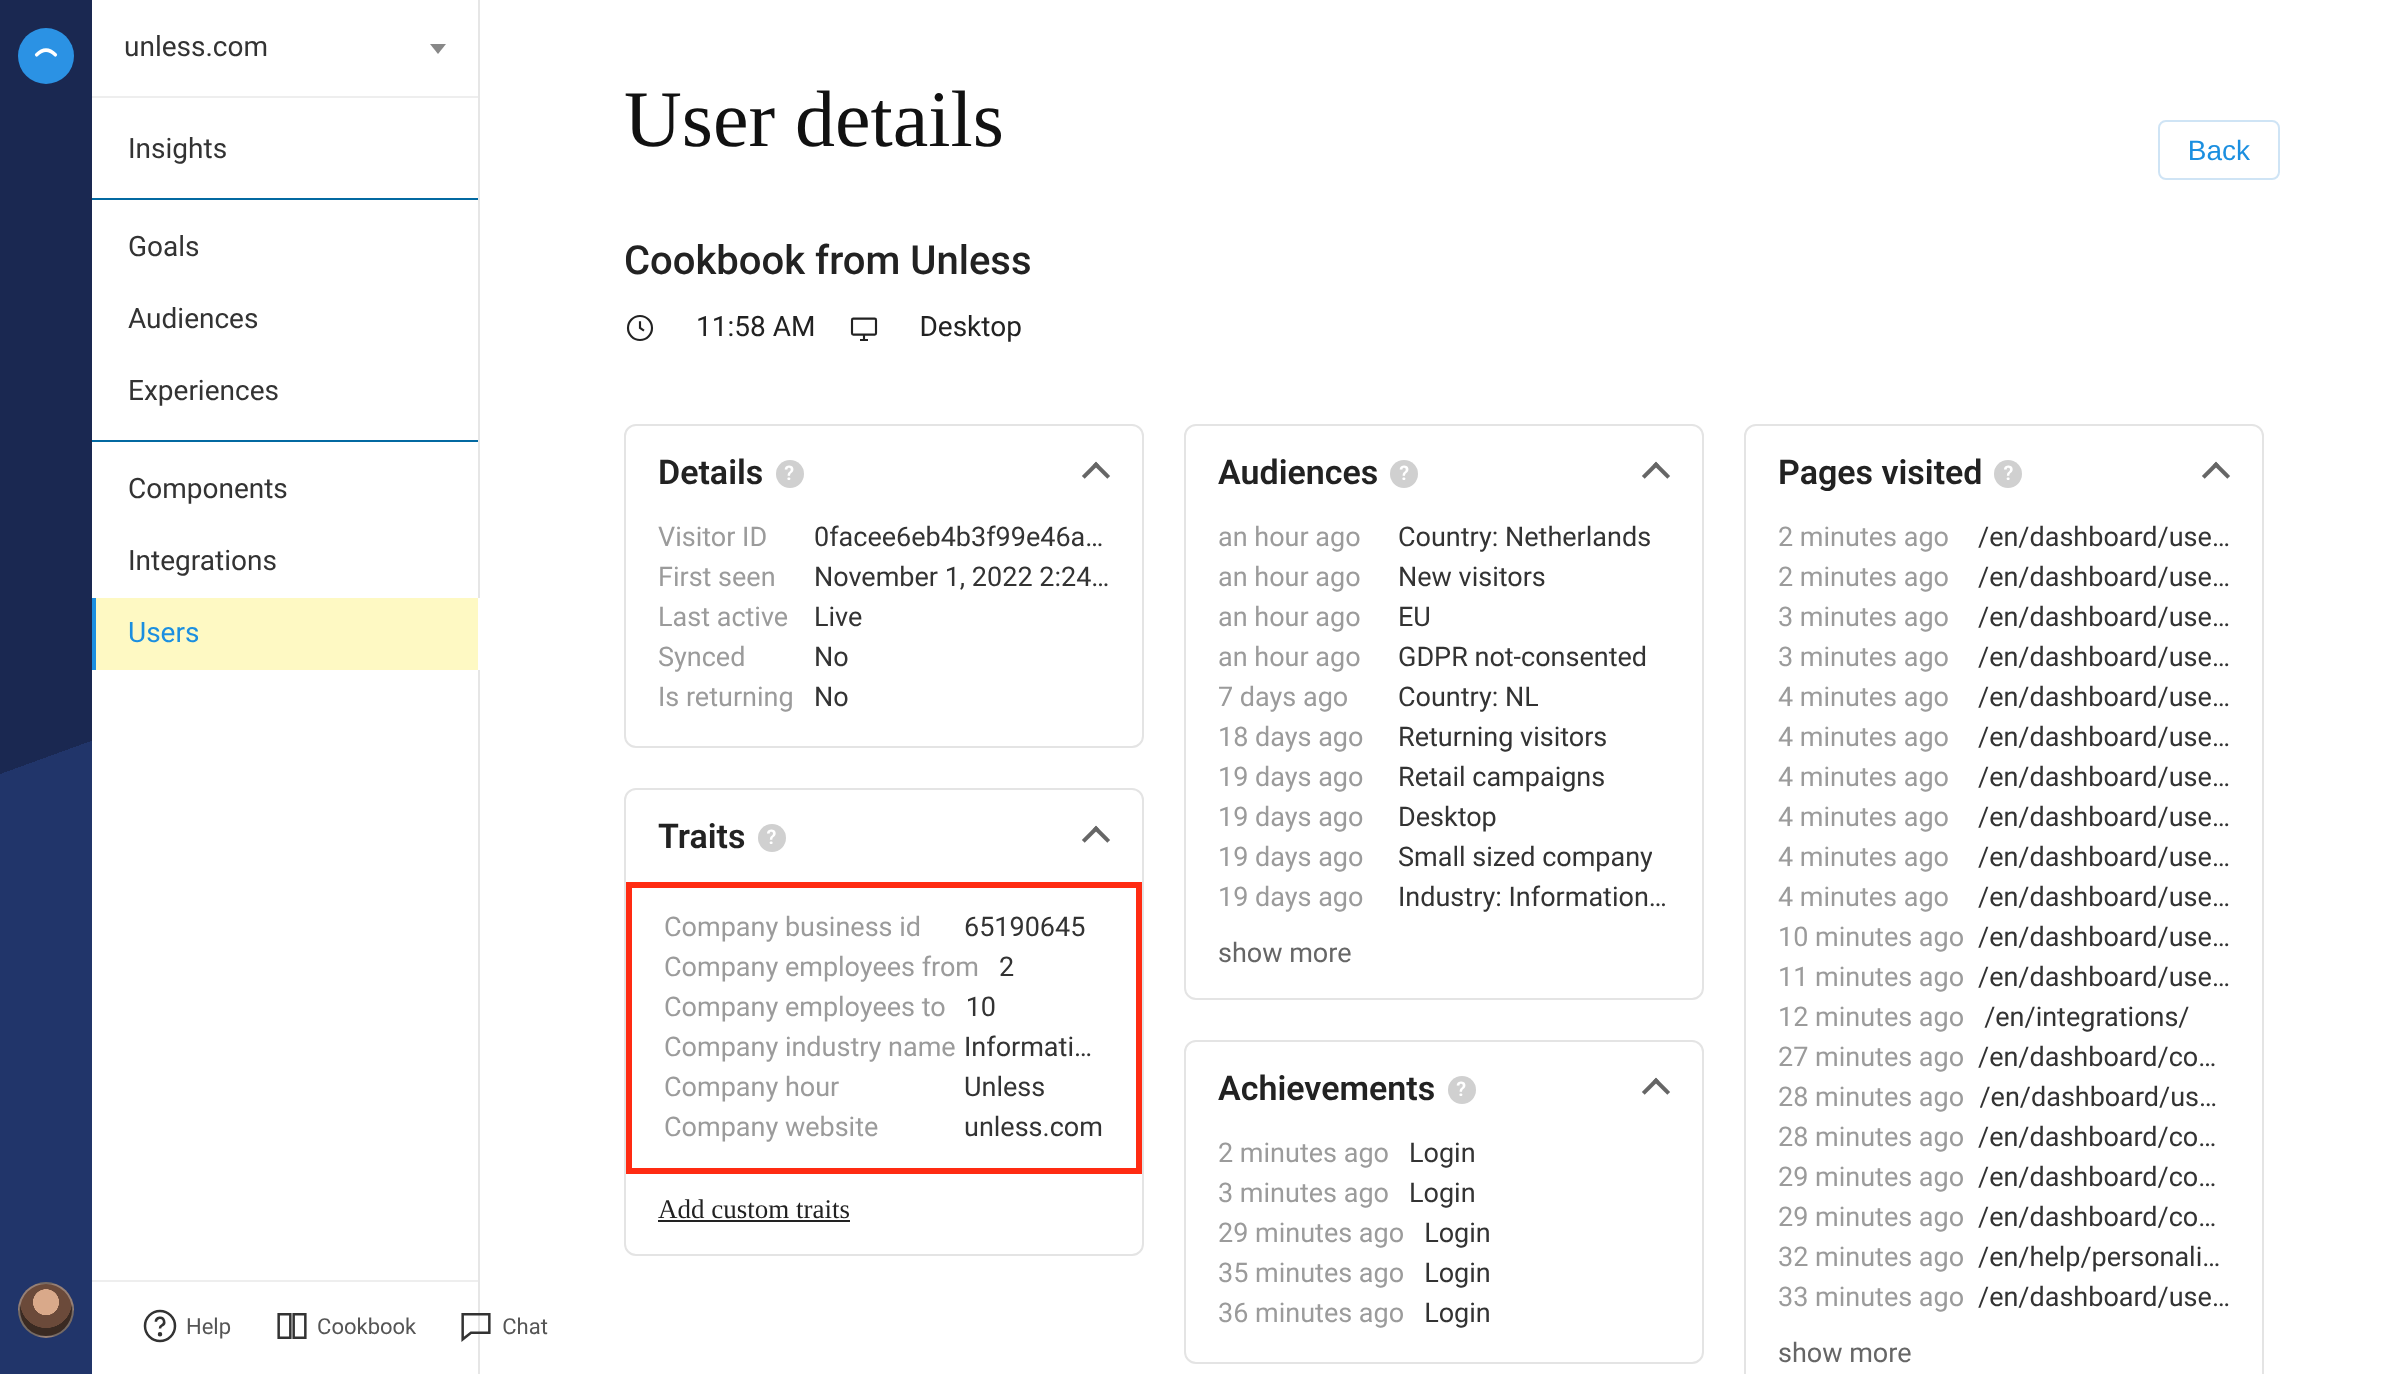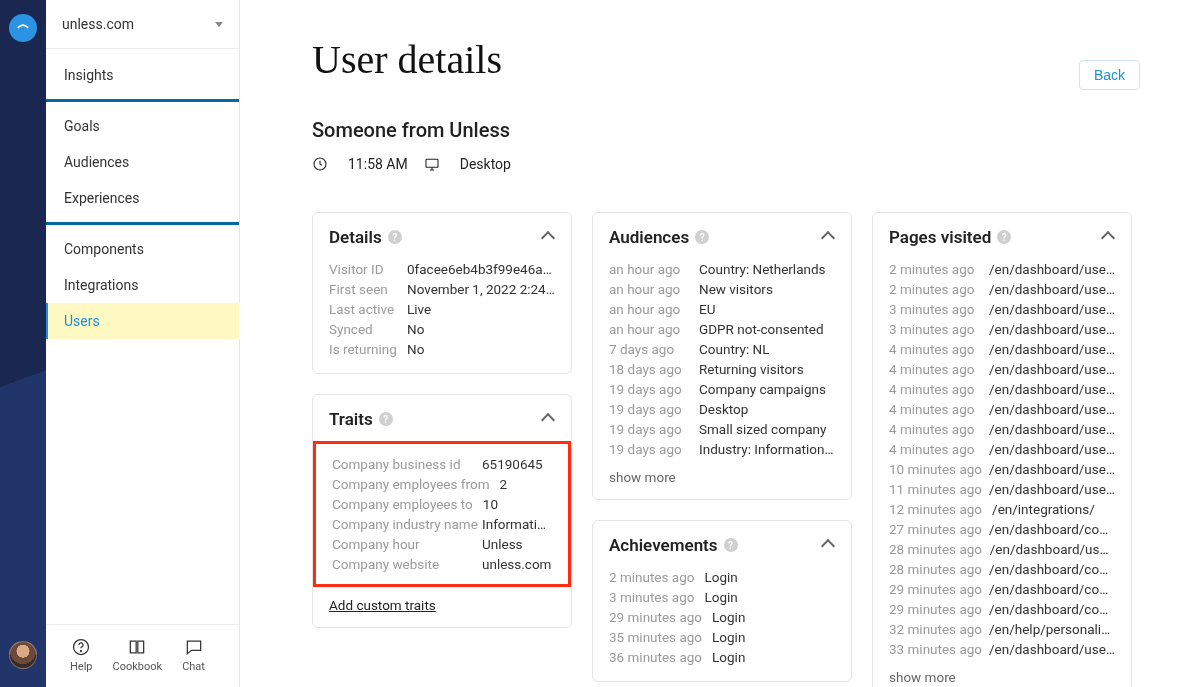--- a/index.html
+++ b/index.html
@@ -56,21 +56,21 @@
     cursor:pointer;
     justify-content:space-between;
   }
   .workspace .tri {
     width:0;height:0;border-left:4px solid transparent;border-right:4px solid transparent;border-top:5px solid #888;
   }
   .nav {
     padding: 8px 0;
     flex:1;
   }
-  .nav-group { border-bottom: 3px solid #0369a1; padding-bottom:6px; margin-bottom:6px;}
+  .nav-group { border-bottom: 1px solid #0369a1; padding-bottom:6px; margin-bottom:6px;}
   .nav-item {
     display:block;
     padding: 10px 16px;
     font-size: 14px;
     color: #333;
     cursor:pointer;
     border-left: 2px solid transparent;
   }
   .nav-item.active {
     color: #1b8fe0;
@@ -80,21 +80,21 @@
   }
   .nav-item.active::after{
     content:"";position:absolute;right:-1px;top:0;bottom:0;width:1px;background:#fff;
   }
   .bottom-tools {
     display:flex; gap: 20px;
     padding: 12px 0 14px 24px;
     border-top:1px solid #eee;
   }
   .tool {
-    display:flex; flex-direction:column; align-items:center; gap:3px;
+    display:flex; flex-direction:row; align-items:center; gap:3px;
     font-size:11px; color:#555; cursor:pointer;
   }
   .tool svg { width:20px; height:20px; stroke:#333; fill:none; stroke-width:1.5; }
   
   .main {
     position:absolute;
     left: 240px; top:0; right:0; bottom:0;
     padding: 36px 60px 0 72px;
     overflow:hidden;
   }
@@ -177,20 +177,21 @@
   .traits-box {
     margin: 2px -16px 10px -16px;
     padding: 10px 16px 10px 16px;
     border: 3px solid #ff2b12;
   }
   .link-action{
     color:#222;
     text-decoration:underline;
     font-size:13.5px;
     cursor:pointer;
+    font-family:Liberation Serif, serif;
   }
   .show-more{
     color:#666;
     font-size:13.5px;
     margin-top:10px;
     cursor:pointer;
   }
   .pages-card { width: 260px; }
   .pages-card .kv-row .k{min-width:90px;}
   .audiences .kv-row .k, .achievements .kv-row .k {min-width:80px;}
@@ -251,21 +252,21 @@
       <span>Chat</span>
     </div>
   </div>
 </div>
 
 <div class="main">
   <div class="header-row">
     <h1 class="page-title">User details</h1>
     <button class="back-btn">Back</button>
   </div>
-  <div class="subtitle">Someone from Unless</div>
+  <div class="subtitle">Cookbook from Unless</div>
   <div class="meta">
     <span class="pair">
       <svg viewBox="0 0 24 24">
           <circle cx="12" cy="12" r="9"></circle>
           <path d="M12 7v5l3 2"></path>
         </svg>
       <span>11:58 AM</span>
     </span>
     <span class="pair">
       <svg viewBox="0 0 24 24">
@@ -380,21 +381,21 @@
             <div class="kv-row">
               <span class="k">7 days ago</span>
               <span class="v">Country: NL</span>
             </div>
             <div class="kv-row">
               <span class="k">18 days ago</span>
               <span class="v">Returning visitors</span>
             </div>
             <div class="kv-row">
               <span class="k">19 days ago</span>
-              <span class="v">Company campaigns</span>
+              <span class="v">Retail campaigns</span>
             </div>
             <div class="kv-row">
               <span class="k">19 days ago</span>
               <span class="v">Desktop</span>
             </div>
             <div class="kv-row">
               <span class="k">19 days ago</span>
               <span class="v">Small sized company</span>
             </div>
             <div class="kv-row">

